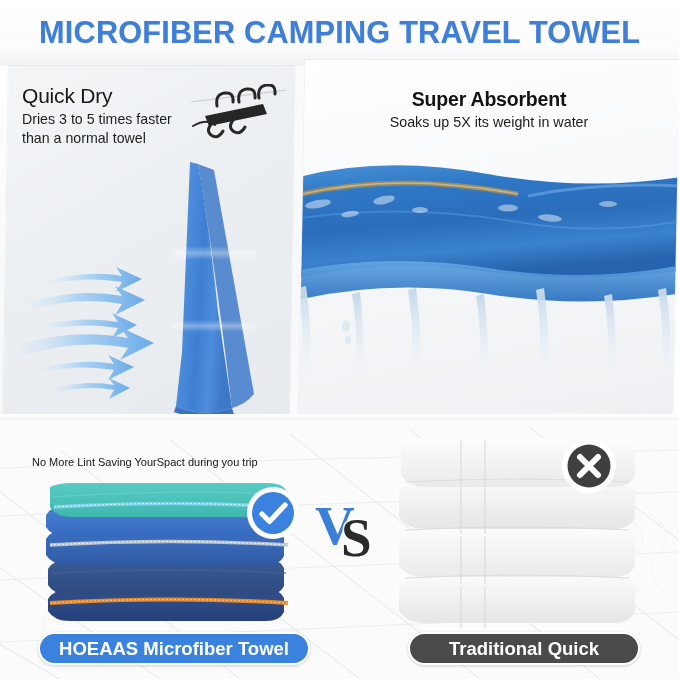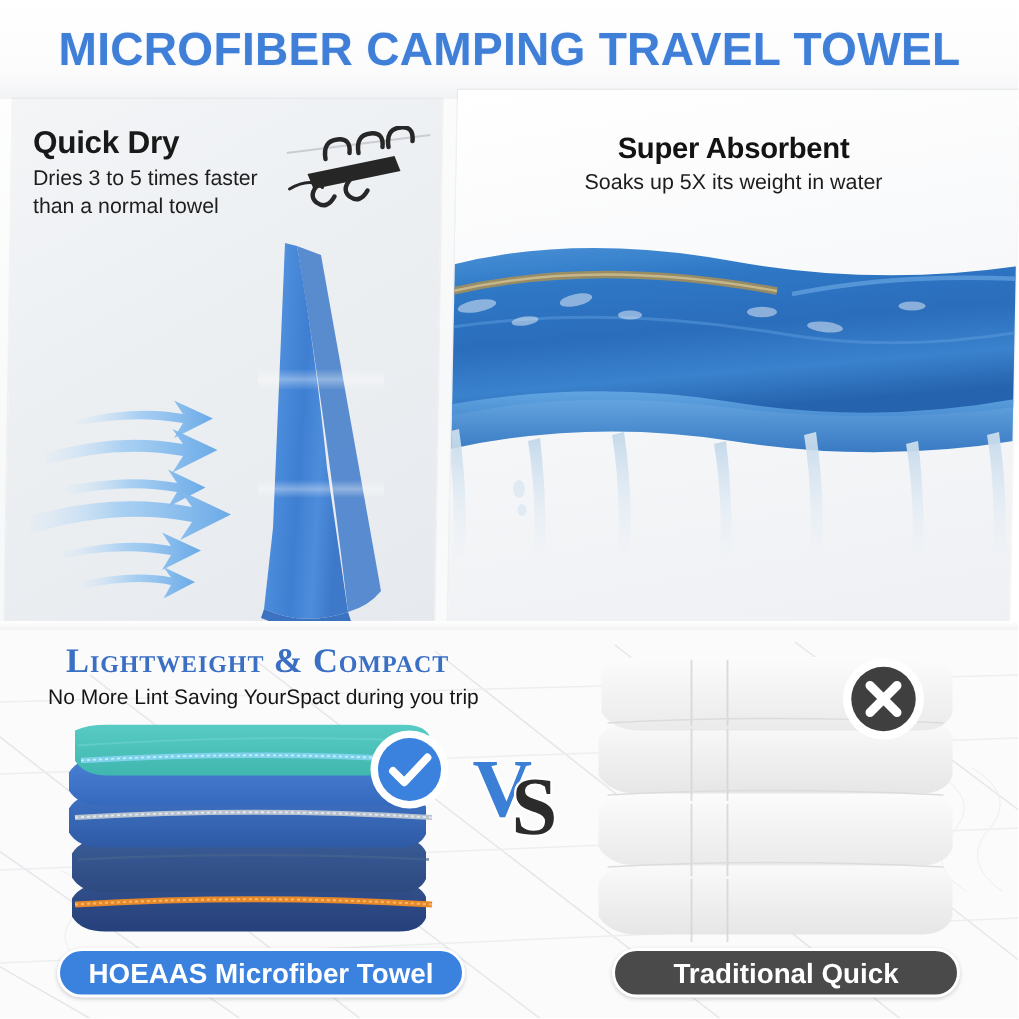--- a/index.html
+++ b/index.html
@@ -39,21 +39,21 @@
     left: 6px; top: 66px; width: 286px; height: 352px;
     background: linear-gradient(150deg, #f3f5f7 0%, #eceff2 45%, #e6eaee 100%);
     overflow: hidden;
     transform: skewX(-0.9deg);
     box-shadow: 0 0 0 1px rgba(0,0,0,0.04);
   }
   .panel-ql-inner { transform: skewX(0.9deg); width: 100%; height: 100%; position: relative; }
 
   .ql-heading {
     position: absolute; left: 16px; top: 18px;
-    font-size: 21px; font-weight: bold; color: #191919;
+    font-size: 21px; font-weight: normal; color: #191919;
     letter-spacing: -0.2px;
   }
   .ql-sub {
     position: absolute; left: 16px; top: 44px;
     font-size: 14.2px; color: #1e1e1e; line-height: 1.33;
     width: 185px;
   }
 
   
   .hook-rack { position: absolute; left: 185px; top: 18px; width: 96px; height: 60px; }
@@ -93,21 +93,21 @@
 
   .bl-heading {
     position: absolute; left: 44px; top: 8px;
     font-family: "Liberation Serif", serif;
     font-size: 23px; font-weight: bold; color: #3a6fc4;
     letter-spacing: 0.6px;
     font-variant: small-caps;
   }
   .bl-sub {
     position: absolute; left: 32px; top: 36px;
-    font-size: 14px; color: #161616;
+    font-size: 11px; color: #161616;
   }
 
   .stack-color { position: absolute; left: 40px; top: 63px; width: 262px; height: 152px; }
   .stack-white { position: absolute; left: 395px; top: 18px; width: 270px; height: 196px; }
 
   .badge-check { position: absolute; left: 246px; top: 486px; width: 54px; height: 54px; }
   .badge-x     { position: absolute; left: 561px; top: 438px; width: 56px; height: 56px; }
 
   .vs-wrap {
     position: absolute; left: 315px; top: 498px; width: 70px; height: 62px;
@@ -298,21 +298,20 @@
         <path d="M0 48 Q200 42 679 30"></path>
       </g>
       <g stroke="#eeeff1" stroke-width="0.8" fill="none" opacity="0.9">
         <path d="M600 100 q28 14 10 34 q-18 20 6 36"></path>
         <path d="M624 96 q30 16 12 38 q-20 22 8 40"></path>
         <path d="M648 92 q30 18 12 40 q-20 22 8 42"></path>
         <path d="M40 160 q26 12 10 30 q-16 18 6 32"></path>
       </g>
     </svg>
 
-    <div class="bl-heading">Lightweight &amp; Compact</div>
     <div class="bl-sub">No More Lint Saving YourSpact during you trip</div>
 
     <svg class="stack-color" viewBox="0 0 262 152">
       <defs>
         <linearGradient id="s1" x1="0" y1="0" x2="0" y2="1">
             <stop offset="0%" stop-color="#58ccc4"></stop>
             <stop offset="100%" stop-color="#3fb6ae"></stop>
           </linearGradient>
         <linearGradient id="s2" x1="0" y1="0" x2="0" y2="1">
             <stop offset="0%" stop-color="#4a81d4"></stop>

